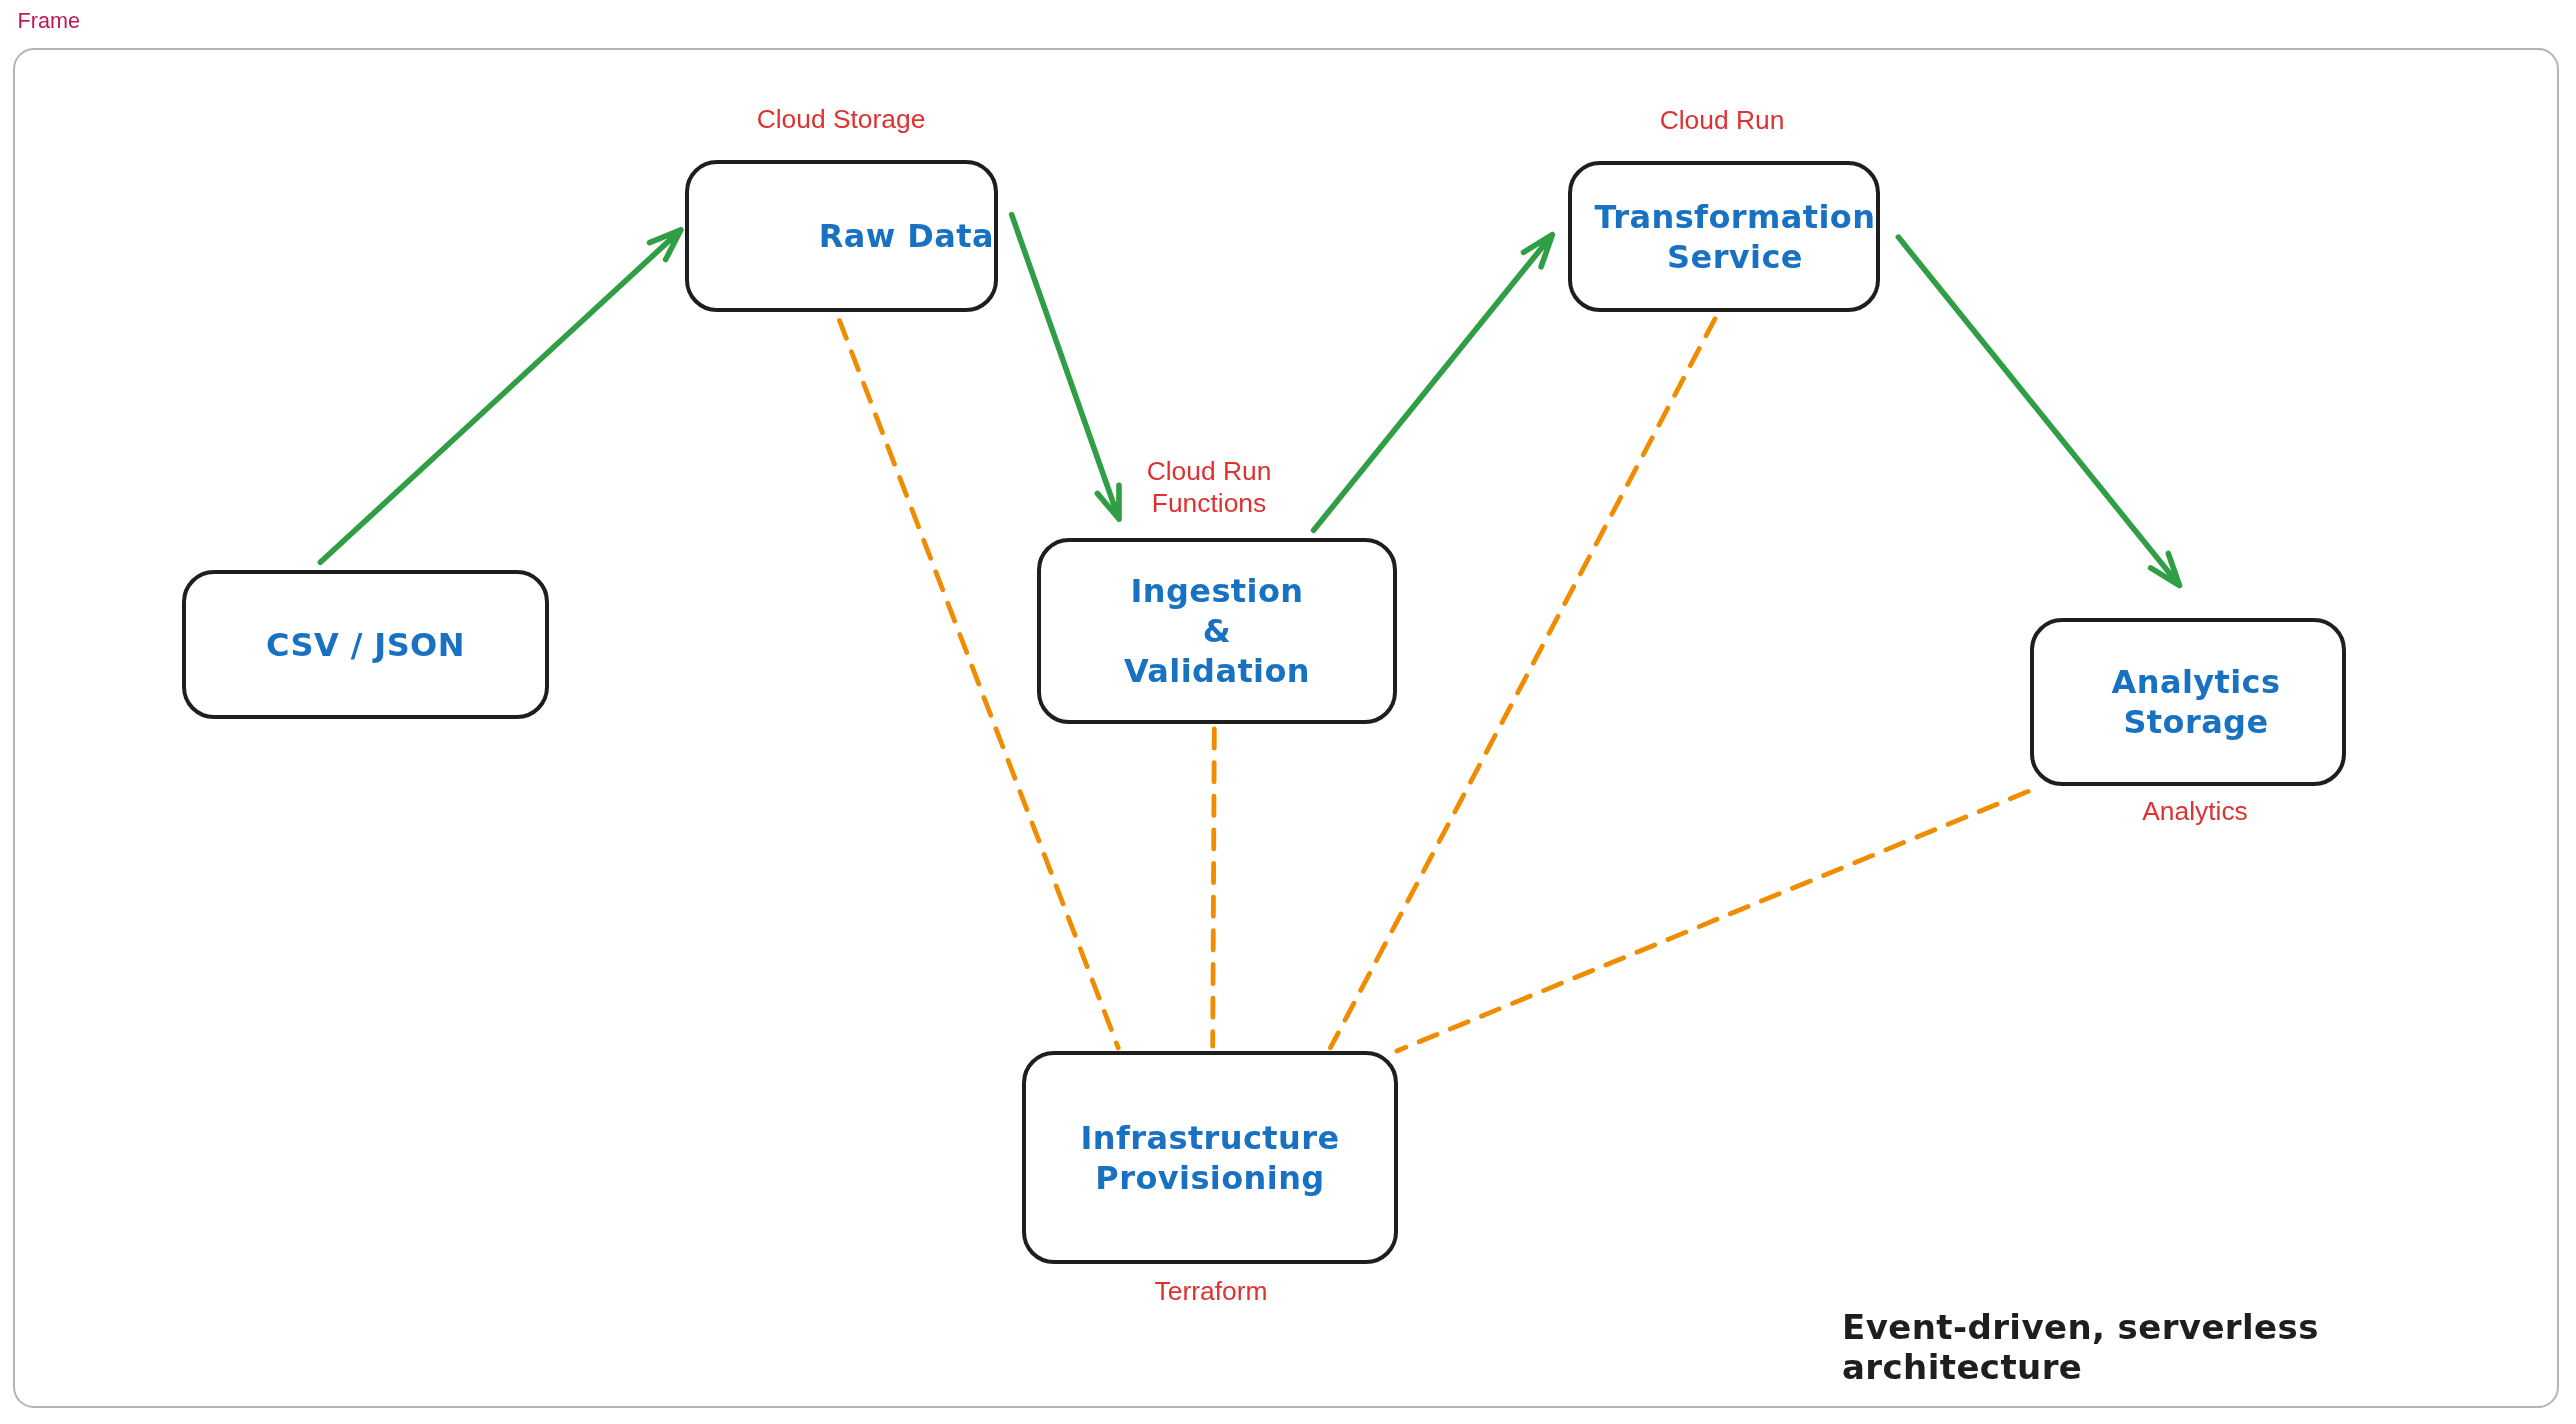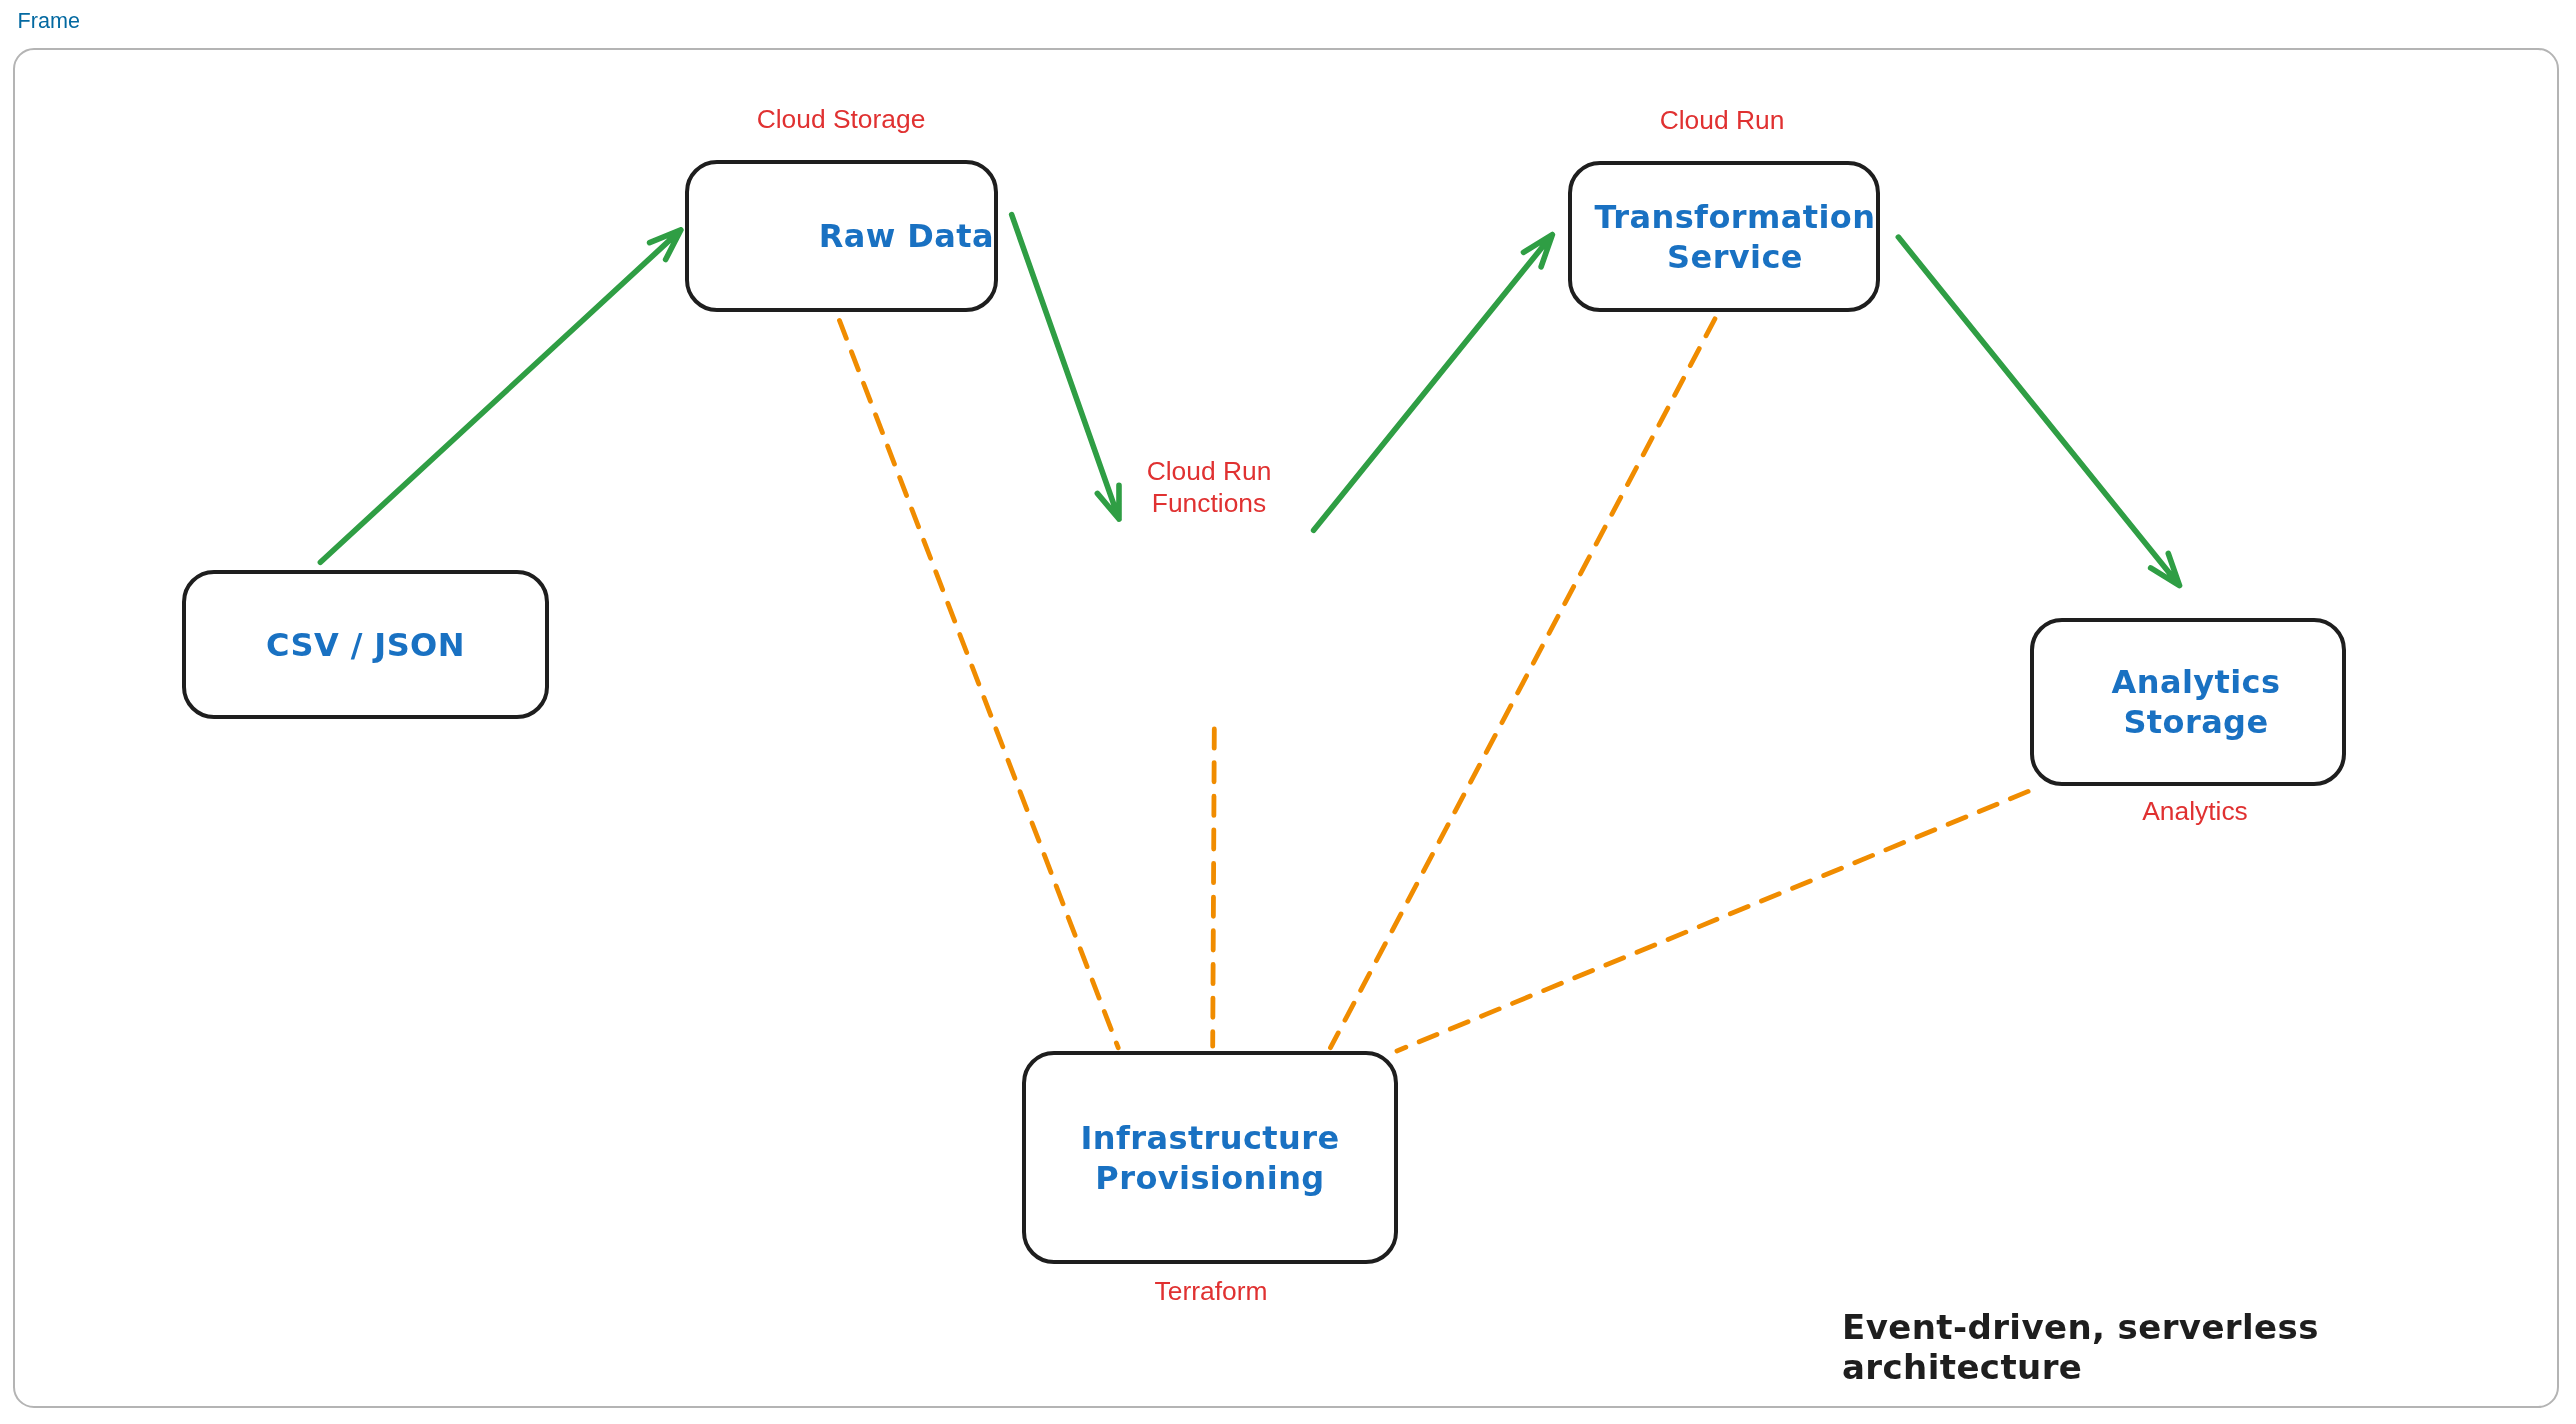--- a/index.html
+++ b/index.html
@@ -15,21 +15,21 @@
     position: relative;
     width: 2576px;
     height: 1425px;
     background: #ffffff;
   }
   .frame-label {
     position: absolute;
     left: 17.6px;
     top: 8px;
     font-size: 21.6px;
-    color: #0369a1;
+    color: #be185d;
     font-family: "Liberation Sans", sans-serif;
   }
   .frame-rect {
     position: absolute;
     left: 13px;
     top: 48px;
     width: 2546px;
     height: 1360px;
     border: 2.4px solid #b4b4b4;
     border-radius: 21px;
@@ -136,20 +136,25 @@
   </svg>
 
   <div class="node" id="node-csv-json">
     <span class="node-label">CSV / JSON</span>
   </div>
 
   <div class="node" id="node-raw-data">
     <span class="node-label">Raw Data</span>
   </div>
 
+  <div class="node" id="node-ingestion">
+    <span class="node-label">Ingestion
+&amp;
+Validation</span>
+  </div>
 
   <div class="node" id="node-transformation">
     <span class="node-label">Transformation
 Service</span>
   </div>
 
   <div class="node" id="node-analytics">
     <span class="node-label">Analytics
 Storage</span>
   </div>

